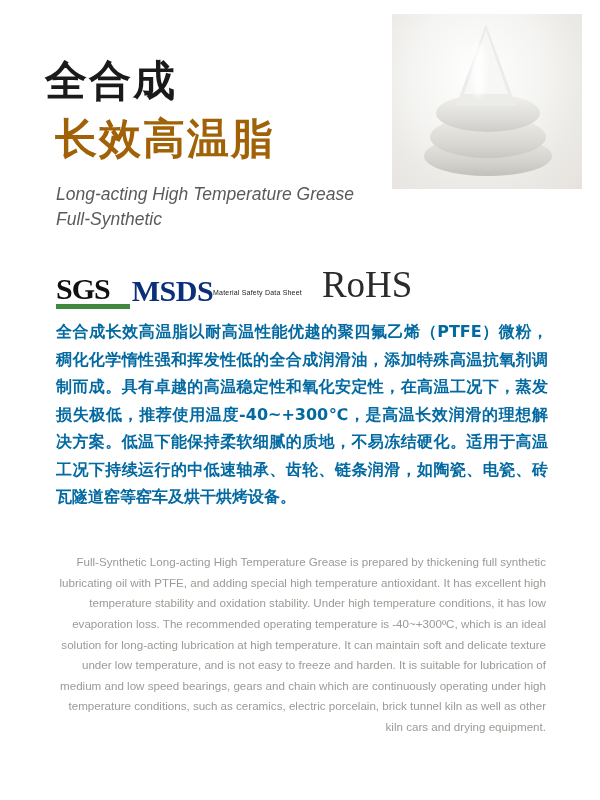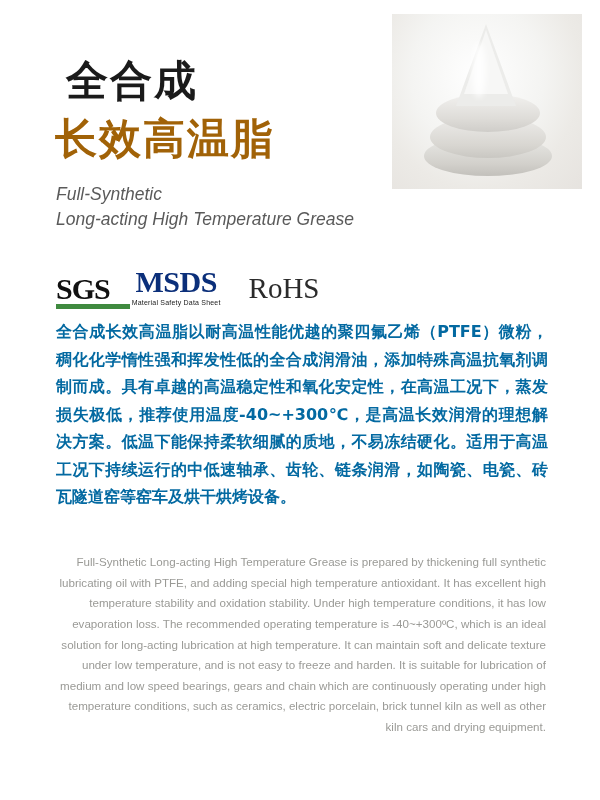--- a/index.html
+++ b/index.html
@@ -98,21 +98,21 @@
     width: 14px;
     height: 56px;
     border-radius: 50%;
     background: rgba(255,255,255,0.85);
     filter: blur(3px);
   }
 
   
   .title-zh1 {
     position: absolute;
-    left: 66px;
+    left: 45px;
     top: 60px;
     font-size: 42px;
     font-weight: bold;
     color: #1a1a1a;
     letter-spacing: 2px;
     line-height: 1;
     font-family: "DejaVu Sans", "Liberation Sans", sans-serif;
   }
   .title-zh2 {
     position: absolute;
@@ -160,42 +160,42 @@
     position: absolute;
     left: 0;
     bottom: -3px;
     width: 74px;
     height: 5px;
     background: #3f8a3f;
   }
   .msds {
     margin-left: 16px;
     display: flex;
-    flex-direction: column;
+    flex-direction: row;
     align-items: center;
   }
   .msds-main {
     font-family: "Liberation Serif", serif;
     font-weight: bold;
     font-size: 30px;
     color: #0b2f7a;
     letter-spacing: -0.5px;
     line-height: 1;
   }
   .msds-sub {
     font-size: 7px;
     color: #222;
     letter-spacing: 0.2px;
     margin-top: 2px;
     font-family: "Liberation Sans", sans-serif;
   }
   .rohs {
-    margin-left: 28px;
+    margin-left: 20px;
     font-family: "Liberation Serif", serif;
-    font-size: 29px;
+    font-size: 37px;
     color: #2b2b2b;
     letter-spacing: 0px;
     line-height: 1;
     padding-bottom: 3px;
   }
 
   
   .body-zh {
     position: absolute;
     left: 56px;
@@ -234,22 +234,22 @@
       <div class="grease-cone"></div>
       <div class="grease-cone2"></div>
       <div class="grease-hi"></div>
     </div>
   </div>
 
   <div class="title-zh1">全合成</div>
   <div class="title-zh2">长效高温脂</div>
 
   <div class="title-en">
+    <div>Long-acting High Temperature Grease</div>
     <div>Full-Synthetic</div>
-    <div>Long-acting High Temperature Grease</div>
   </div>
 
   <div class="certs">
     <div class="sgs">
       <span>SGS</span>
       <span class="bar"></span>
     </div>
     <div class="msds">
       <div class="msds-main">MSDS</div>
       <div class="msds-sub">Material Safety Data Sheet</div>

